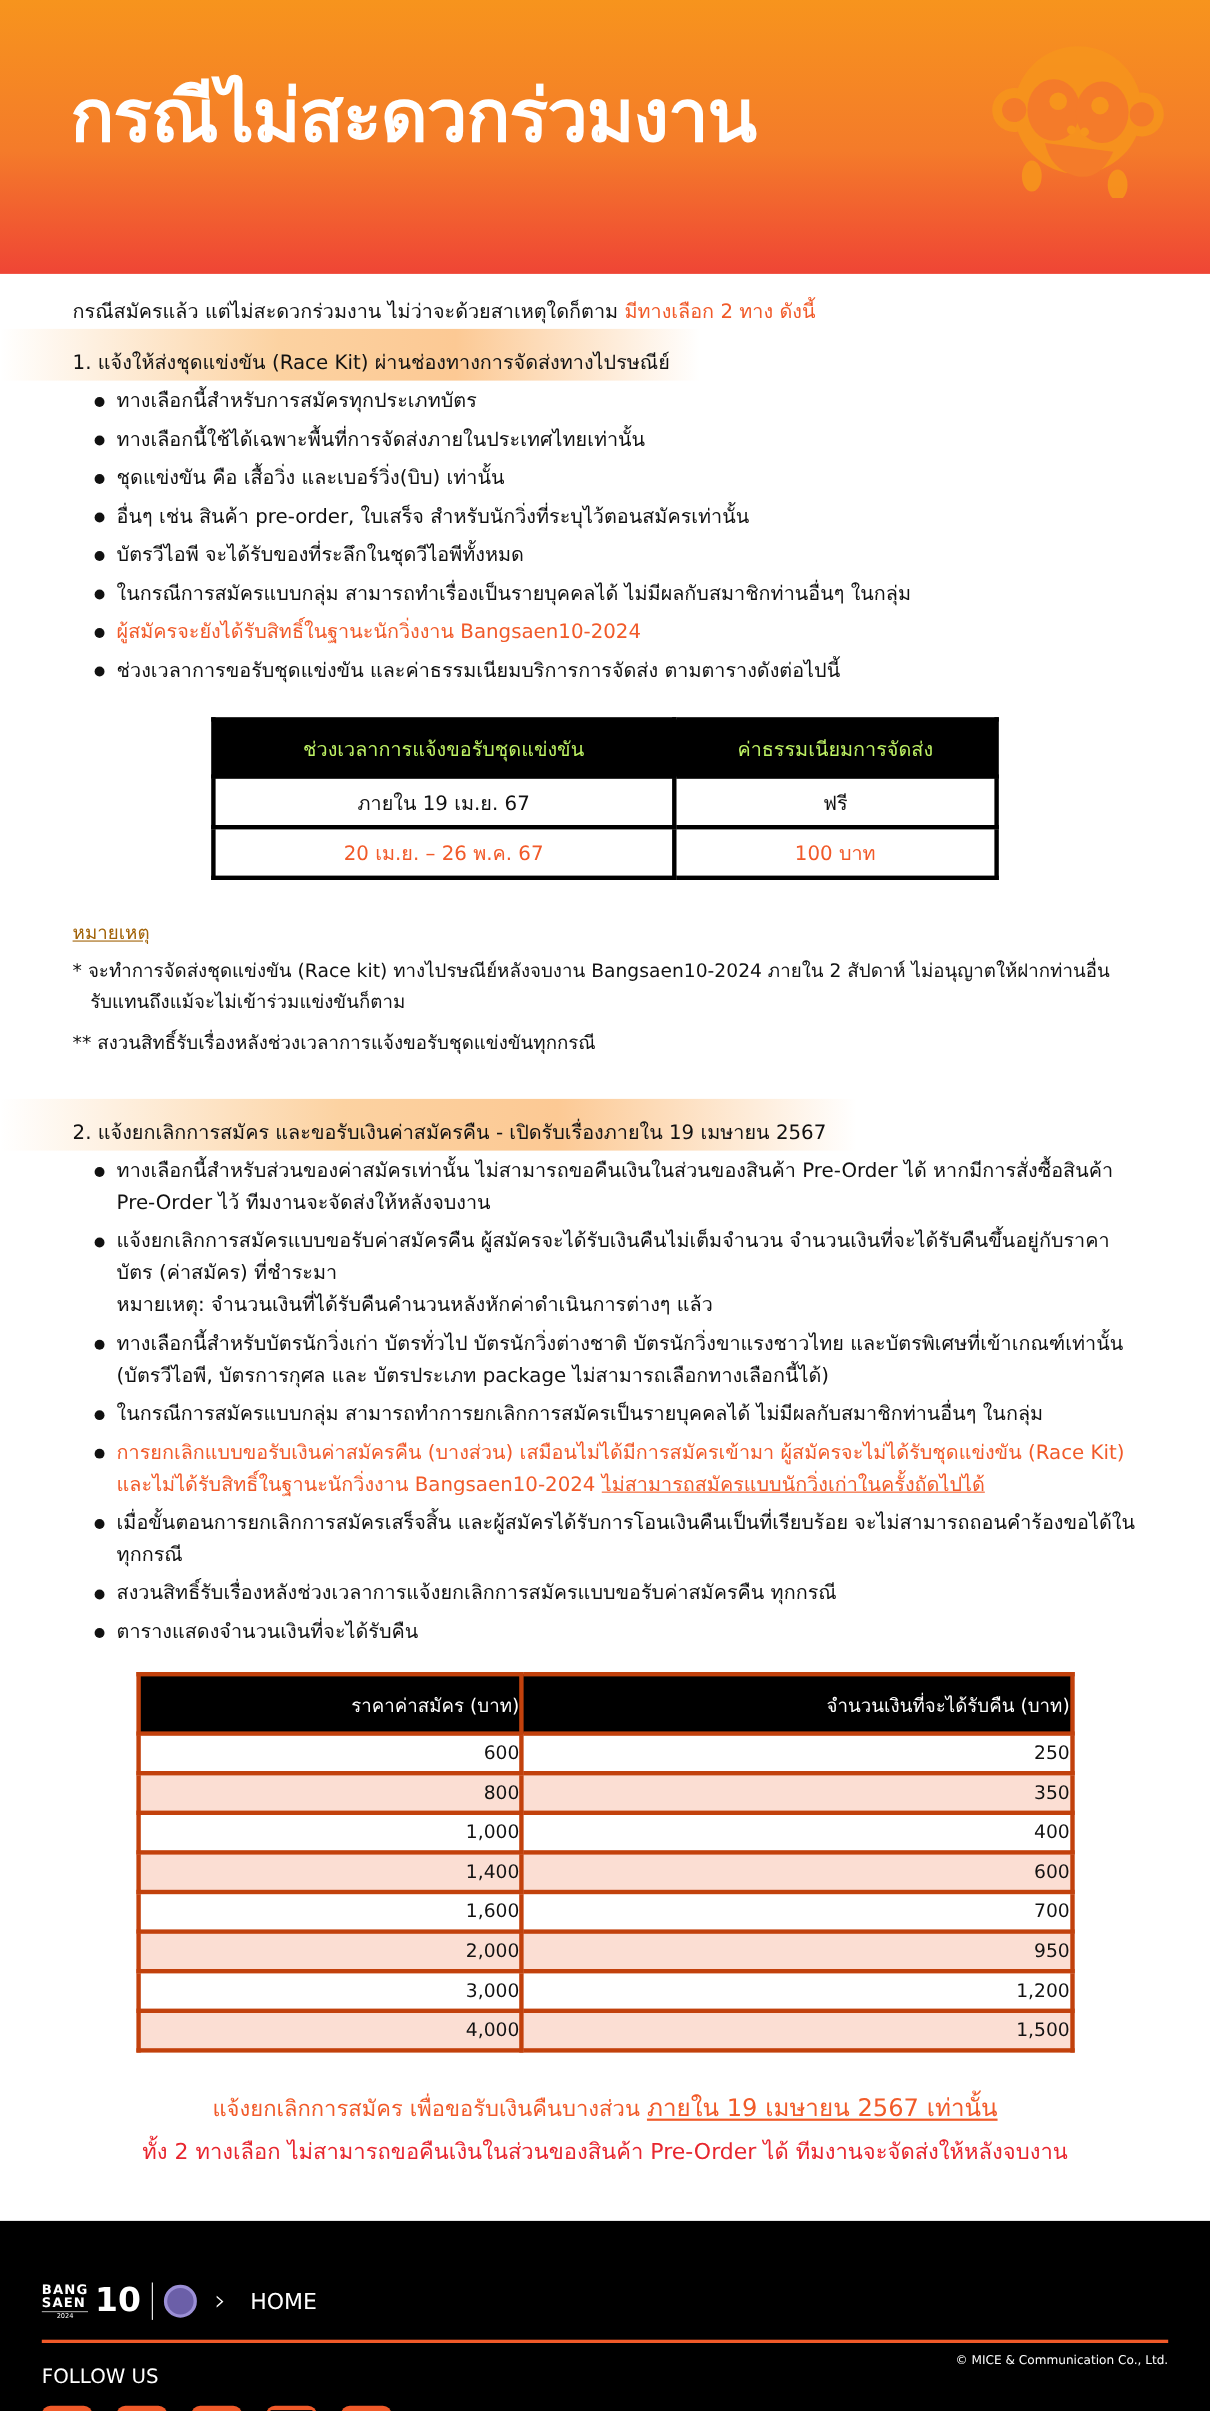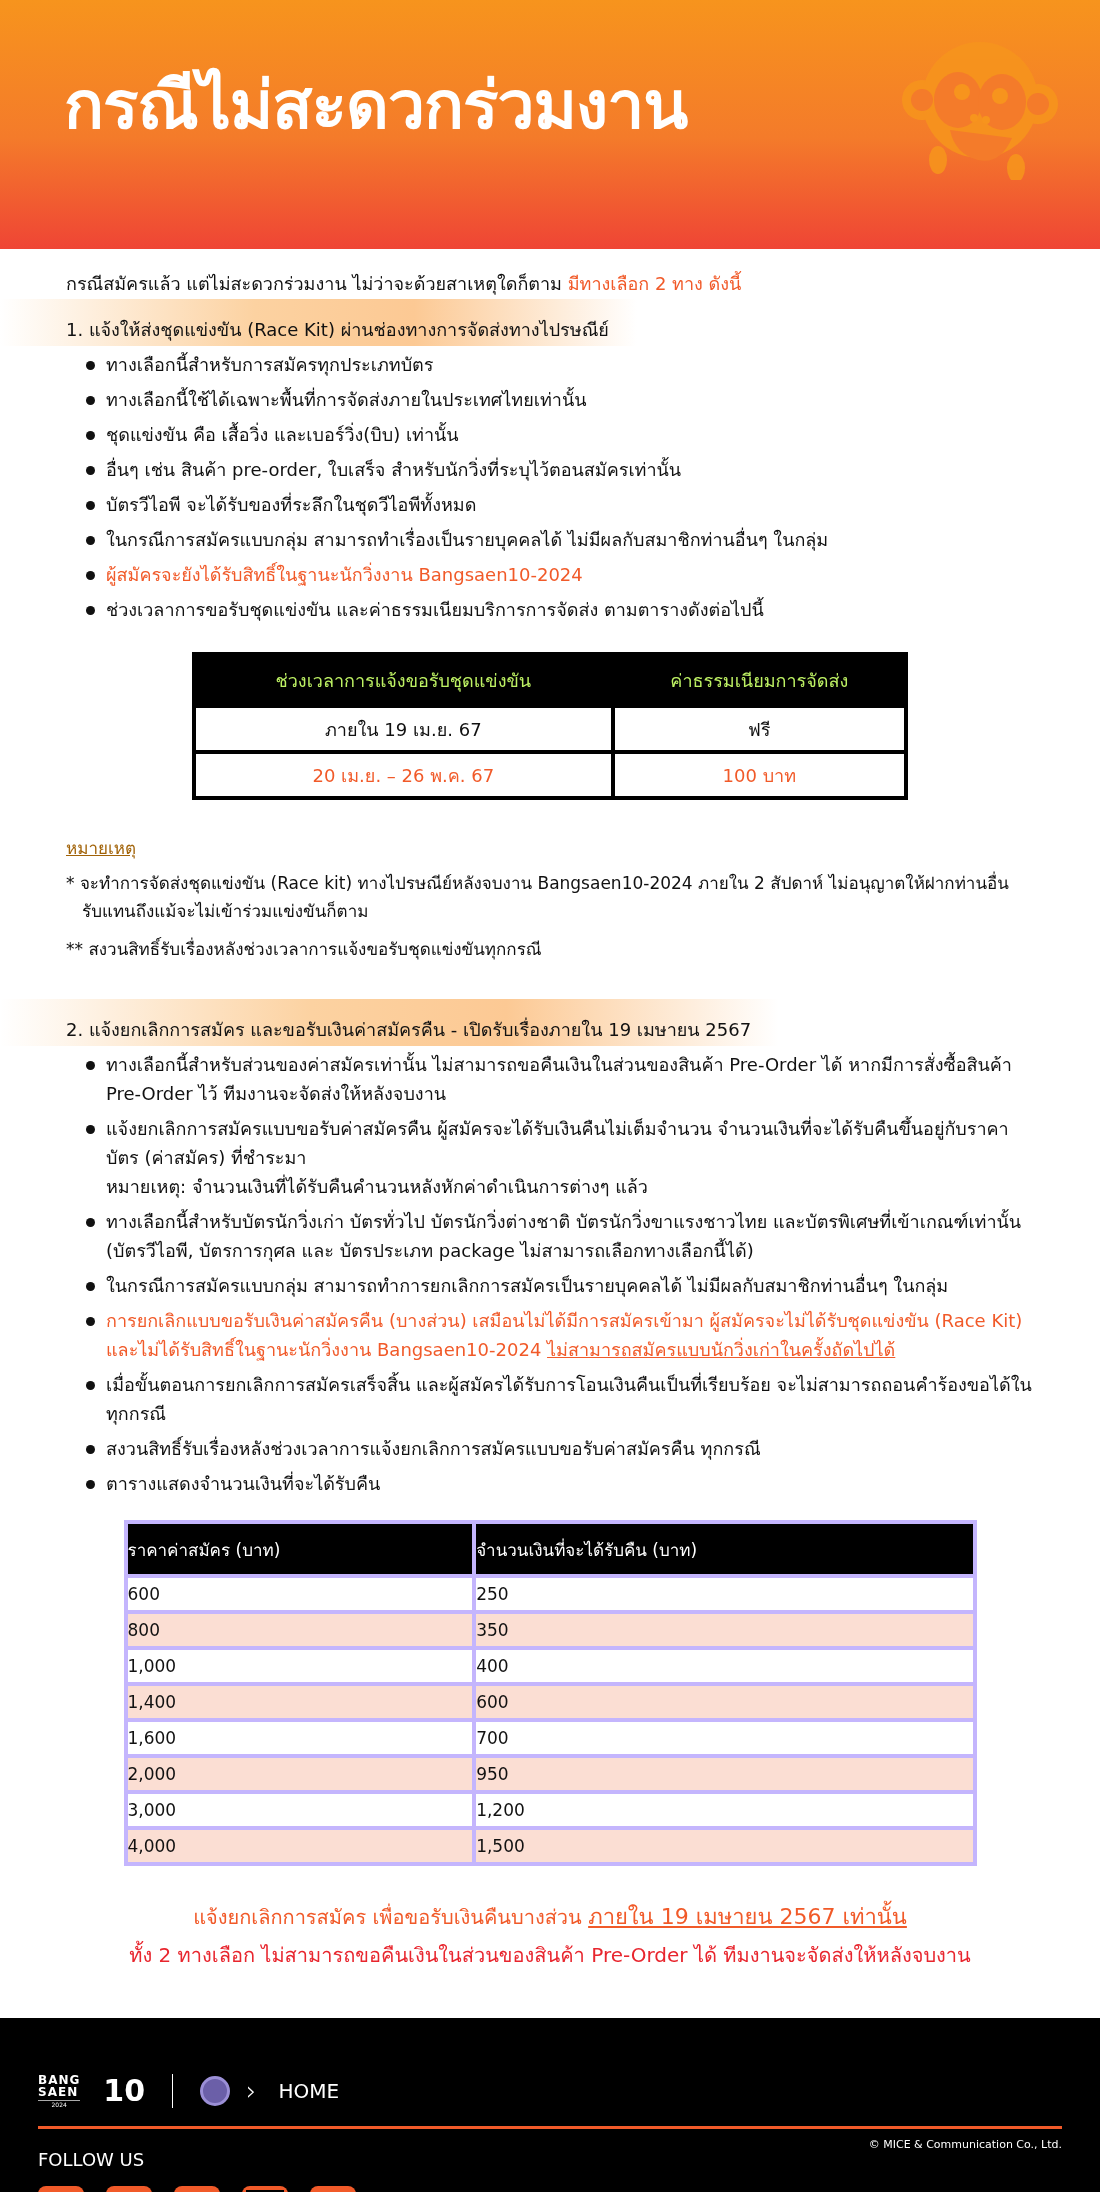--- a/index.html
+++ b/index.html
@@ -44,31 +44,31 @@
   table.ship th { background: #000; color: #bef264; font-weight: normal; height: 52px; border-color: #000; }
   table.ship td.accent { color: #f15a29; }
 
   .note-title { color: #a16207; text-decoration: underline; font-size: 17px; margin-top: 34px; }
   .note { font-size: 17px; line-height: 28px; margin-top: 8px; }
   .note .indent { padding-left: 16px; display: block; }
 
   .sec2 { margin-top: 36px; }
 
   table.refund { border-collapse: collapse; margin: 22px auto 0 auto; width: 853px; }
-  table.refund th, table.refund td { border: 4px solid #c4b5fd; text-align: left; font-size: 17px; height: 36px; }
+  table.refund th, table.refund td { border: 4px solid #c2410c; text-align: right; font-size: 17px; height: 36px; }
   table.refund th { background: #000; color: #fff; font-weight: normal; height: 54px; }
   table.refund tr.alt td { background: #fbded3; }
 
   .closing { text-align: center; color: #f15a29; font-size: 20px; margin-top: 32px; line-height: 38px; }
   .closing .red { color: #e8262e; }
 
   
   .footer { background: #000; margin-top: 44px; height: 260px; position: relative; padding: 0 38px; }
   .footer-nav { display: flex; align-items: center; padding-top: 46px; height: 100px; }
-  .logo { display: flex; align-items: center; gap: 23px; }
+  .logo { display: flex; align-items: center; gap: 6px; }
   .logo-text { color: #fff; font-size: 12px; line-height: 12px; font-weight: bold; letter-spacing: 1px; }
   .logo-10 { color: #fff; font-size: 30px; font-weight: bold; line-height: 30px; }
   .logo-year { color: #fff; font-size: 6px; text-align: center; border-top: 1px solid #aaa; margin-top: 2px; }
   .logo-sep { width: 1px; height: 34px; background: #fff; margin: 0 4px; }
   .logo-badge { width: 30px; height: 30px; border-radius: 50%; border: 3px solid #9b8fd6; background: #6b5fa8; }
   .chev { color: #fff; font-size: 26px; margin-left: 16px; font-weight: lighter; }
   .home-link { color: #fff; font-size: 20px; margin-left: 22px; }
   .footer-line { height: 3px; background: #f15a29; margin-top: 8px; }
   .follow { color: #fff; font-size: 18px; margin-top: 20px; }
   .copyright { position: absolute; right: 38px; top: 120px; color: #fff; font-size: 11px; }

